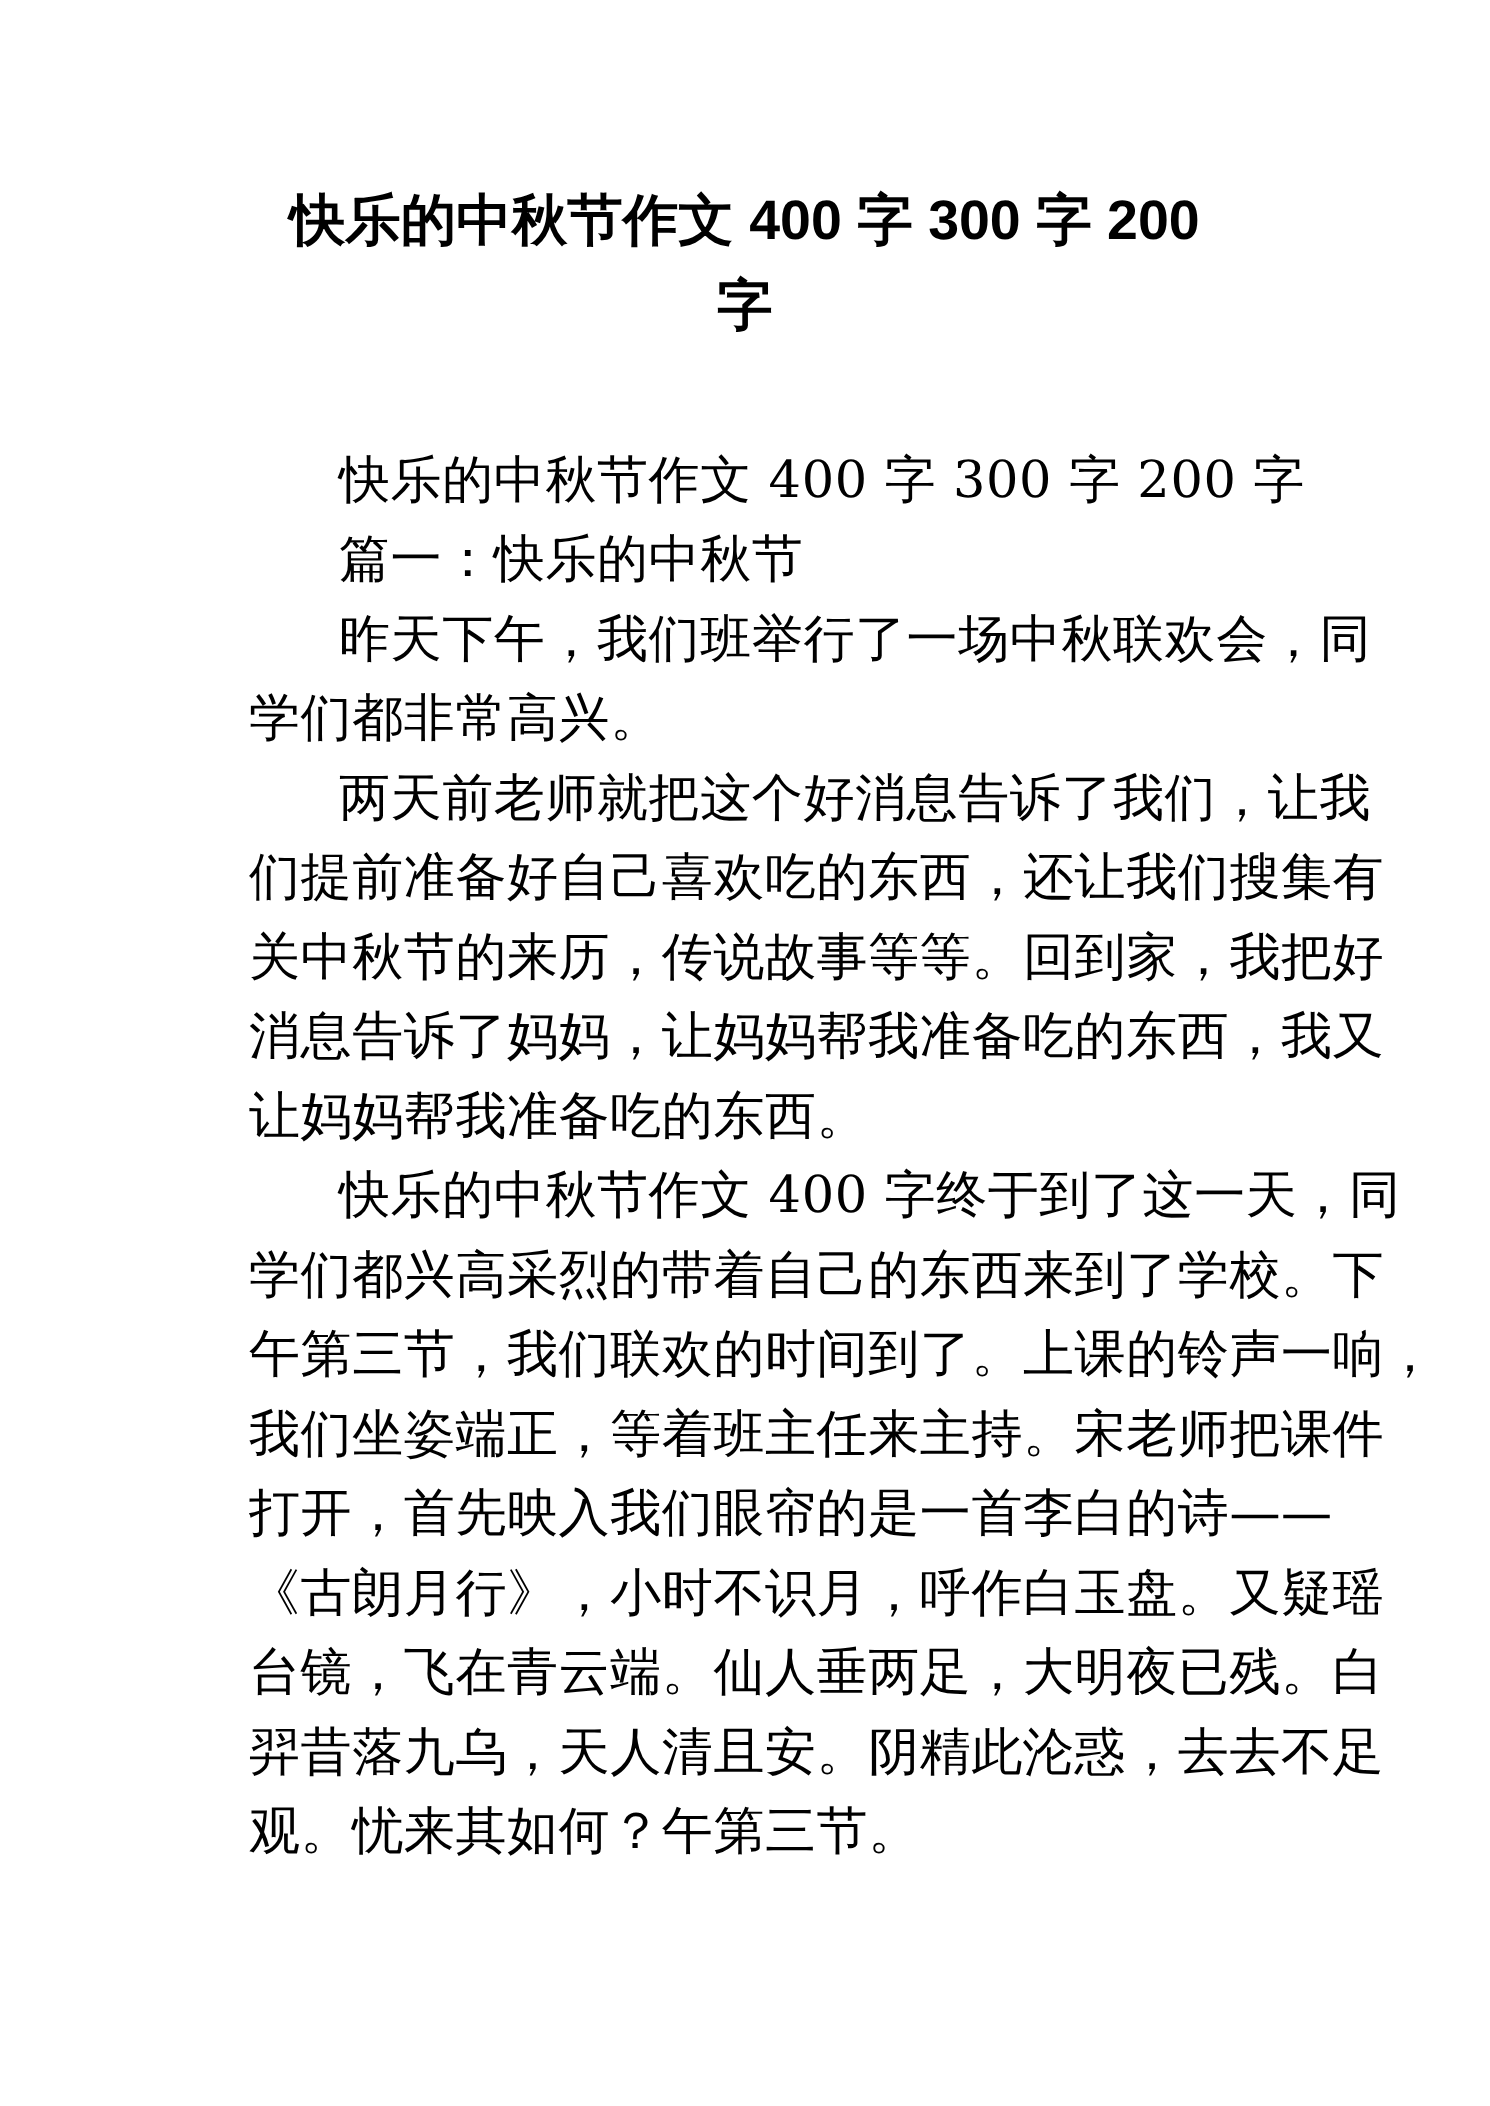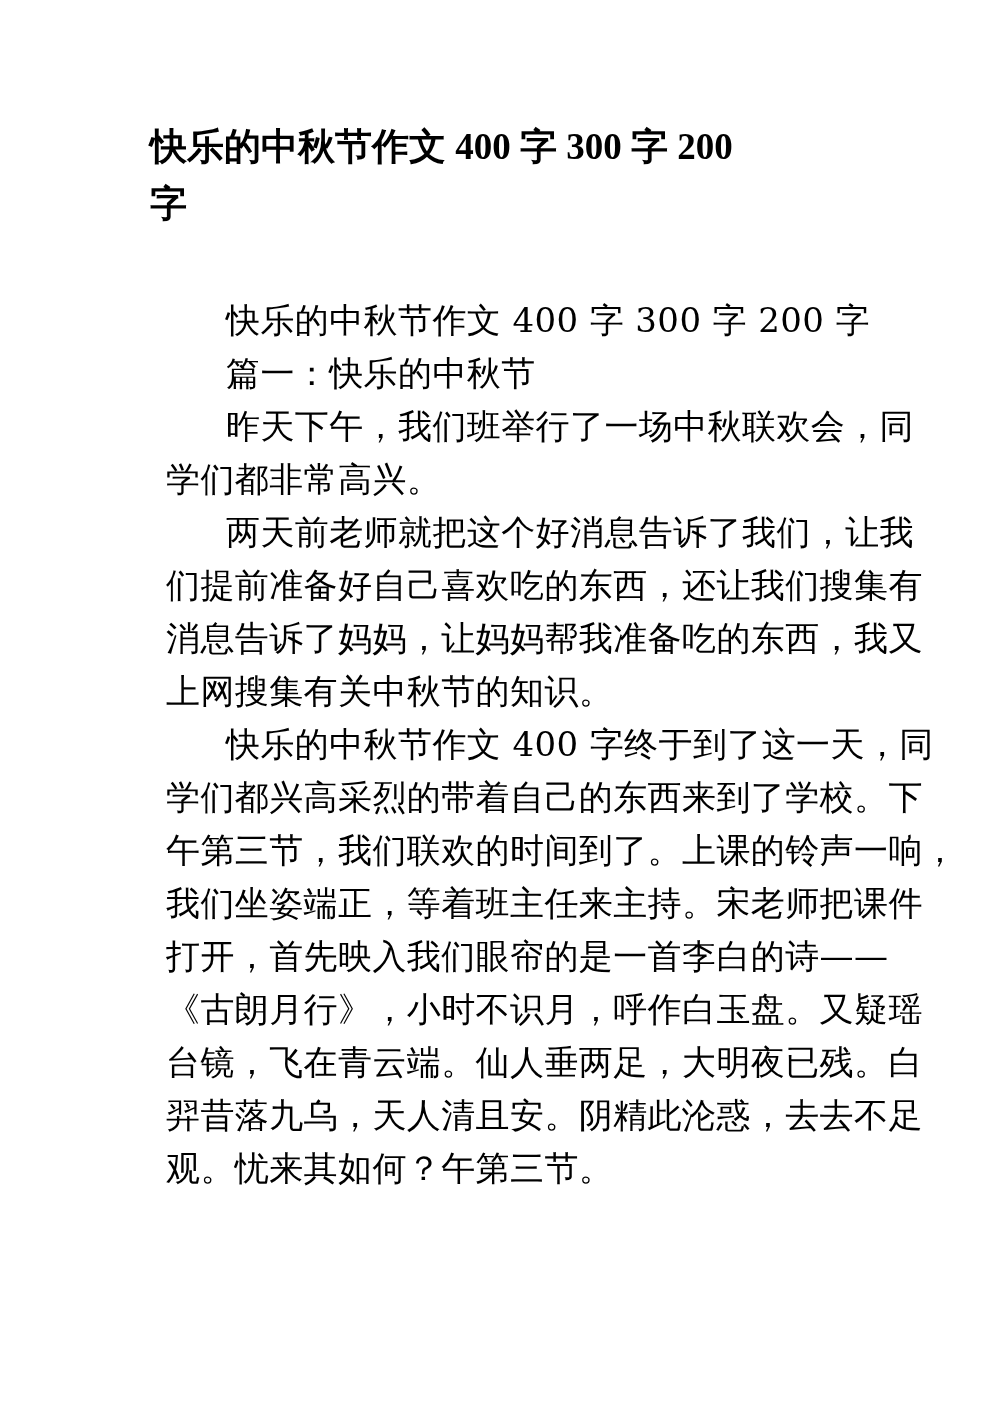--- a/index.html
+++ b/index.html
@@ -12,22 +12,22 @@
       height: 1404px;
       position: relative;
       overflow: hidden;
       color: #000000;
     }
     .title {
       position: absolute;
       left: 150px;
       top: 118px;
       width: 693px;
-      text-align: left;
-      font-family: Liberation Serif, serif;
+      text-align: center;
+      font-family: Liberation Sans, sans-serif;
       font-weight: bold;
       font-size: 37px;
       line-height: 57px;
       letter-spacing: 0px;
     }
     .body {
       position: absolute;
       left: 166px;
       top: 294px;
       width: 676px;
@@ -63,22 +63,23 @@
   <div class="para">
     <span class="line indent">篇一：快乐的中秋节</span>
   </div>
   <div class="para">
     <span class="line indent">昨天下午，我们班举行了一场中秋联欢会，同</span>
     <span class="line">学们都非常高兴。</span>
   </div>
   <div class="para">
     <span class="line indent">两天前老师就把这个好消息告诉了我们，让我</span>
     <span class="line">们提前准备好自己喜欢吃的东西，还让我们搜集有</span>
+    <span class="line">关中秋节的来历，传说故事等等。回到家，我把好</span>
     <span class="line">消息告诉了妈妈，让妈妈帮我准备吃的东西，我又</span>
-    <span class="line">上网搜集有关中秋节的知识。</span>
+    <span class="line">让妈妈帮我准备吃的东西。</span>
   </div>
   <div class="para">
     <span class="line indent">快乐的中秋节作文 400 字终于到了这一天，同</span>
     <span class="line">学们都兴高采烈的带着自己的东西来到了学校。下</span>
     <span class="line">午第三节，我们联欢的时间到了。上课的铃声一响，</span>
     <span class="line">我们坐姿端正，等着班主任来主持。宋老师把课件</span>
     <span class="line">打开，首先映入我们眼帘的是一首李白的诗——</span>
     <span class="line">《古朗月行》，小时不识月，呼作白玉盘。又疑瑶</span>
     <span class="line">台镜，飞在青云端。仙人垂两足，大明夜已残。白</span>
     <span class="line">羿昔落九乌，天人清且安。阴精此沦惑，去去不足</span>

